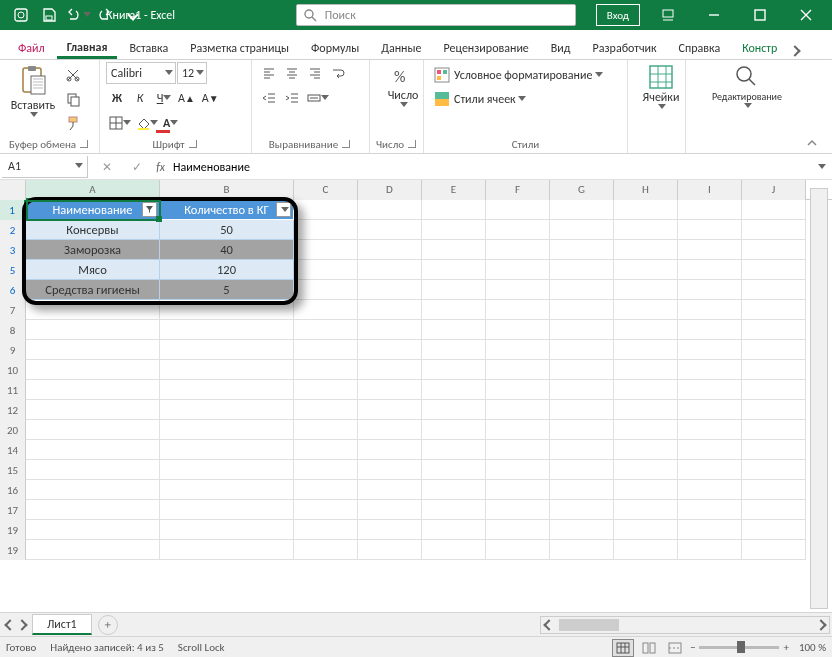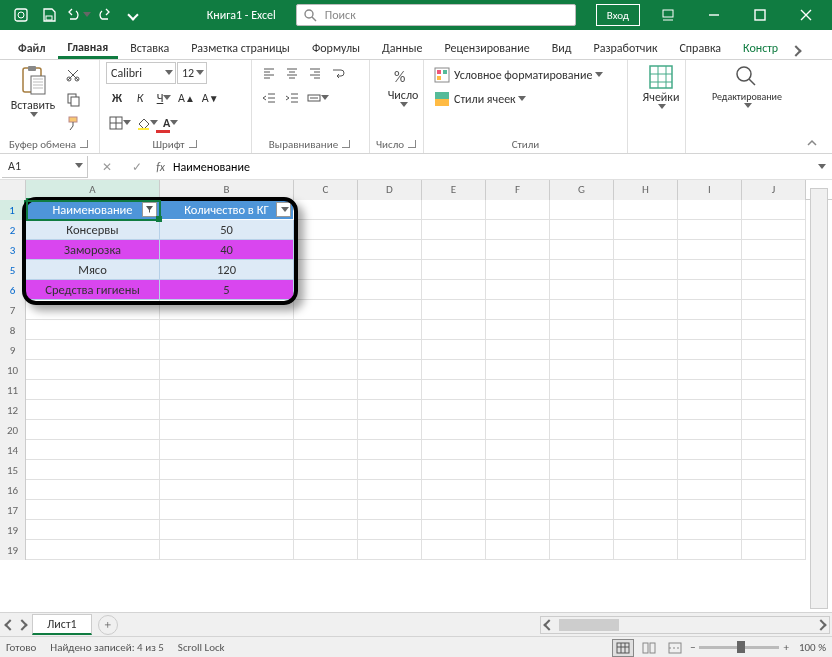--- a/index.html
+++ b/index.html
@@ -1,28 +1,28 @@
 <!DOCTYPE html>
 <html><head>
 <meta charset="utf-8">
 <style>
 *{box-sizing:border-box;margin:0;padding:0;font-family:"Segoe UI",Calibri,sans-serif;user-select:none}
 body{width:832px;height:657px;background:#fff;overflow:hidden;position:relative;font-size:12px;color:#333}
 .titlebar{height:30px;background:#107c41;display:flex;align-items:center;color:#fff;padding:0 4px}
 .qat{display:flex;gap:2px;align-items:center;margin-left:4px}
 .qat-btn{width:26px;height:26px;display:flex;align-items:center;justify-content:center;border-radius:2px}
-.tb-title{flex:1;text-align:right;font-size:12px;margin-left:-40px}
+.tb-title{flex:1;text-align:left;font-size:12px;margin-left:-40px}
 .tb-right{display:flex;gap:2px;align-items:center}
 .signin{border:1px solid #fff;padding:2px 10px;height:22px;font-size:11px;display:flex;align-items:center;margin-right:4px}
 .sysbtn{width:44px;height:30px;display:flex;align-items:center;justify-content:center}
 .searchbar{background:#fff;border:1px solid #bbb;height:22px;width:280px;margin:0 20px;display:flex;align-items:center;color:#666;padding:0 6px;border-radius:2px}
 .searchbar svg{margin-right:8px}
 .tabs{height:30px;display:flex;align-items:flex-end;padding:0 8px;background:#fff;border-bottom:1px solid #d4d4d4;gap:2px}
 .tab{padding:5px 10px 4px;font-size:12px;color:#333;cursor:pointer}
-.tab.file{color:#404040;font-weight:700}
+.tab.file{color:#be185d;font-weight:400}
 .tab.active{font-weight:700;border-bottom:3px solid #107c41;padding-bottom:2px}
 .ribbon{height:94px;background:#fff;display:flex;border-bottom:1px solid #d4d4d4;box-shadow:0 2px 3px rgba(0,0,0,.08)}
 .group{border-right:1px solid #e0e0e0;padding:2px 6px 0;display:flex;flex-direction:column;justify-content:space-between}
 .group-label{font-size:11px;color:#666;text-align:center;padding:2px 0;display:flex;justify-content:center;align-items:center;gap:4px}
 .paste-big{display:flex;flex-direction:column;align-items:center;width:54px;padding-top:2px}
 .paste-icn{width:32px;height:32px;margin-bottom:2px}
 .rbbtn{height:22px;min-width:22px;display:flex;align-items:center;justify-content:center;padding:0 3px;border-radius:2px}
 .row{display:flex;gap:1px}
 .clipcol{display:flex;flex-direction:column;gap:2px;margin-left:2px;padding-top:2px}
 .fontbox{border:1px solid #c8c8c8;height:22px;padding:0 4px;display:flex;align-items:center;font-size:12px;background:#fff}
@@ -44,21 +44,21 @@
 .colh.sel{background:#d6ece3;border-bottom:2px solid #107c41}
 .gridrow{display:flex;height:20px}
 .cell{border-right:1px solid #e0e0e0;border-bottom:1px solid #e0e0e0;padding:0 4px;overflow:hidden;white-space:nowrap;font-size:12.5px;font-family:Calibri,sans-serif;display:flex;align-items:center}
 .rowh.sel{background:#d6ece3;border-right:2px solid #107c41}
 .rowh.blue{color:#0066cc}
 .table-out{position:absolute;left:22px;top:17px;width:276px;height:108px;border:4px solid #000;border-radius:14px;pointer-events:none;z-index:5;box-shadow:6px 6px 8px rgba(0,0,0,.35)}
 .thcell{background:#4e95d9;color:#fff;font-weight:400;position:relative;justify-content:center;border-right:1px solid #fff;border-bottom:1px solid #fff}
 .filter-btn{position:absolute;right:2px;top:2px;width:15px;height:15px;background:#fff;border:1px solid #999;display:flex;align-items:center;justify-content:center}
 .tcell{text-align:center;border-right:1px solid #b7d1e8;border-bottom:1px solid #b7d1e8;justify-content:center}
 .stripe0{background:#ddeaf6}
-.stripe1{background:#d946ef}
+.stripe1{background:#a3a3a3}
 .sel-cell{position:absolute;border:2px solid #107c41;width:135px;height:21px;left:26px;top:20px;z-index:6;pointer-events:none}
 .sel-cell::after{content:"";position:absolute;right:-3px;bottom:-3px;width:6px;height:6px;background:#107c41}
 .sheettabs{height:24px;display:flex;align-items:center;border-top:1px solid #d4d4d4;background:#f0f0f0;font-size:11px}
 .sheetnav{display:flex;gap:4px;padding:0 6px;color:#888}
 .sheettab{background:#fff;border:1px solid #ccc;border-bottom:2px solid #107c41;padding:2px 14px;font-size:12px}
 .addsheet{width:20px;height:20px;border:1px solid #ccc;border-radius:50%;display:flex;align-items:center;justify-content:center;margin-left:6px;color:#666}
 .statusbar{height:22px;background:#f0f0f0;border-top:1px solid #d4d4d4;display:flex;align-items:center;font-size:11px;color:#555;padding:0 6px;gap:14px}
 .statusbar .right{margin-left:auto;display:flex;align-items:center;gap:4px}
 .viewbtn{width:22px;height:18px;display:flex;align-items:center;justify-content:center;border:1px solid transparent}
 .viewbtn.active{border-color:#888;background:#e0e0e0}

